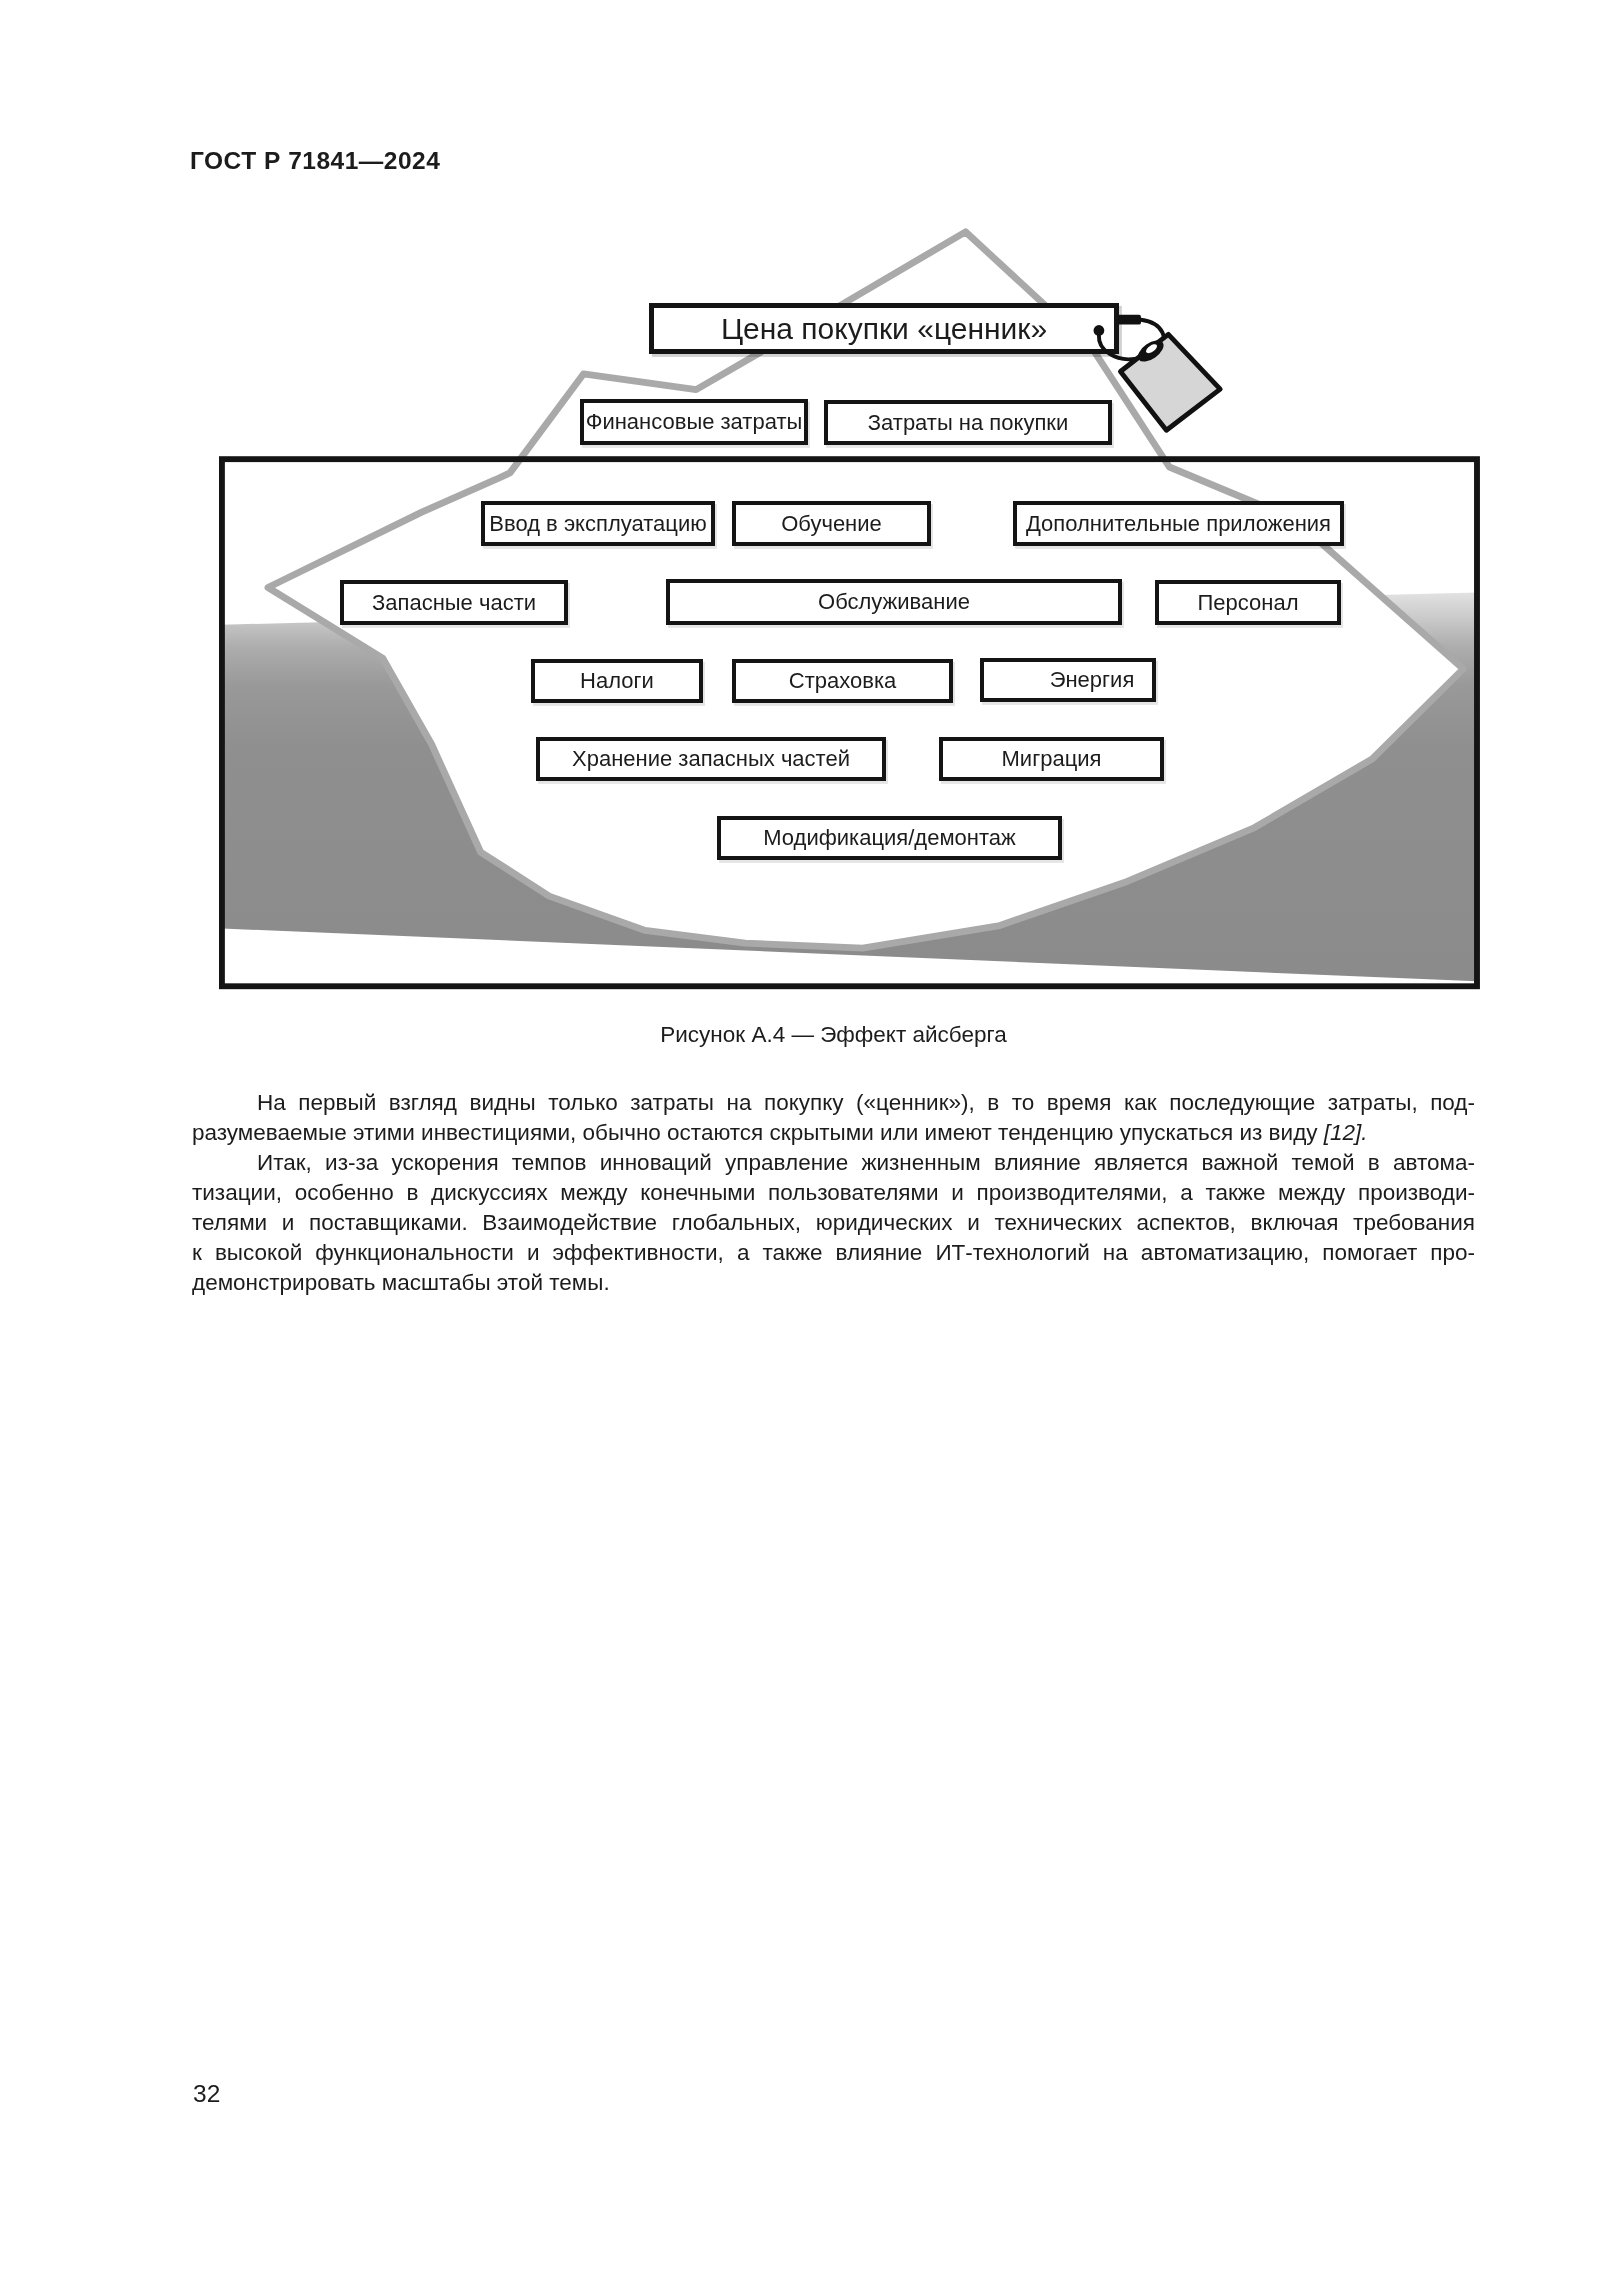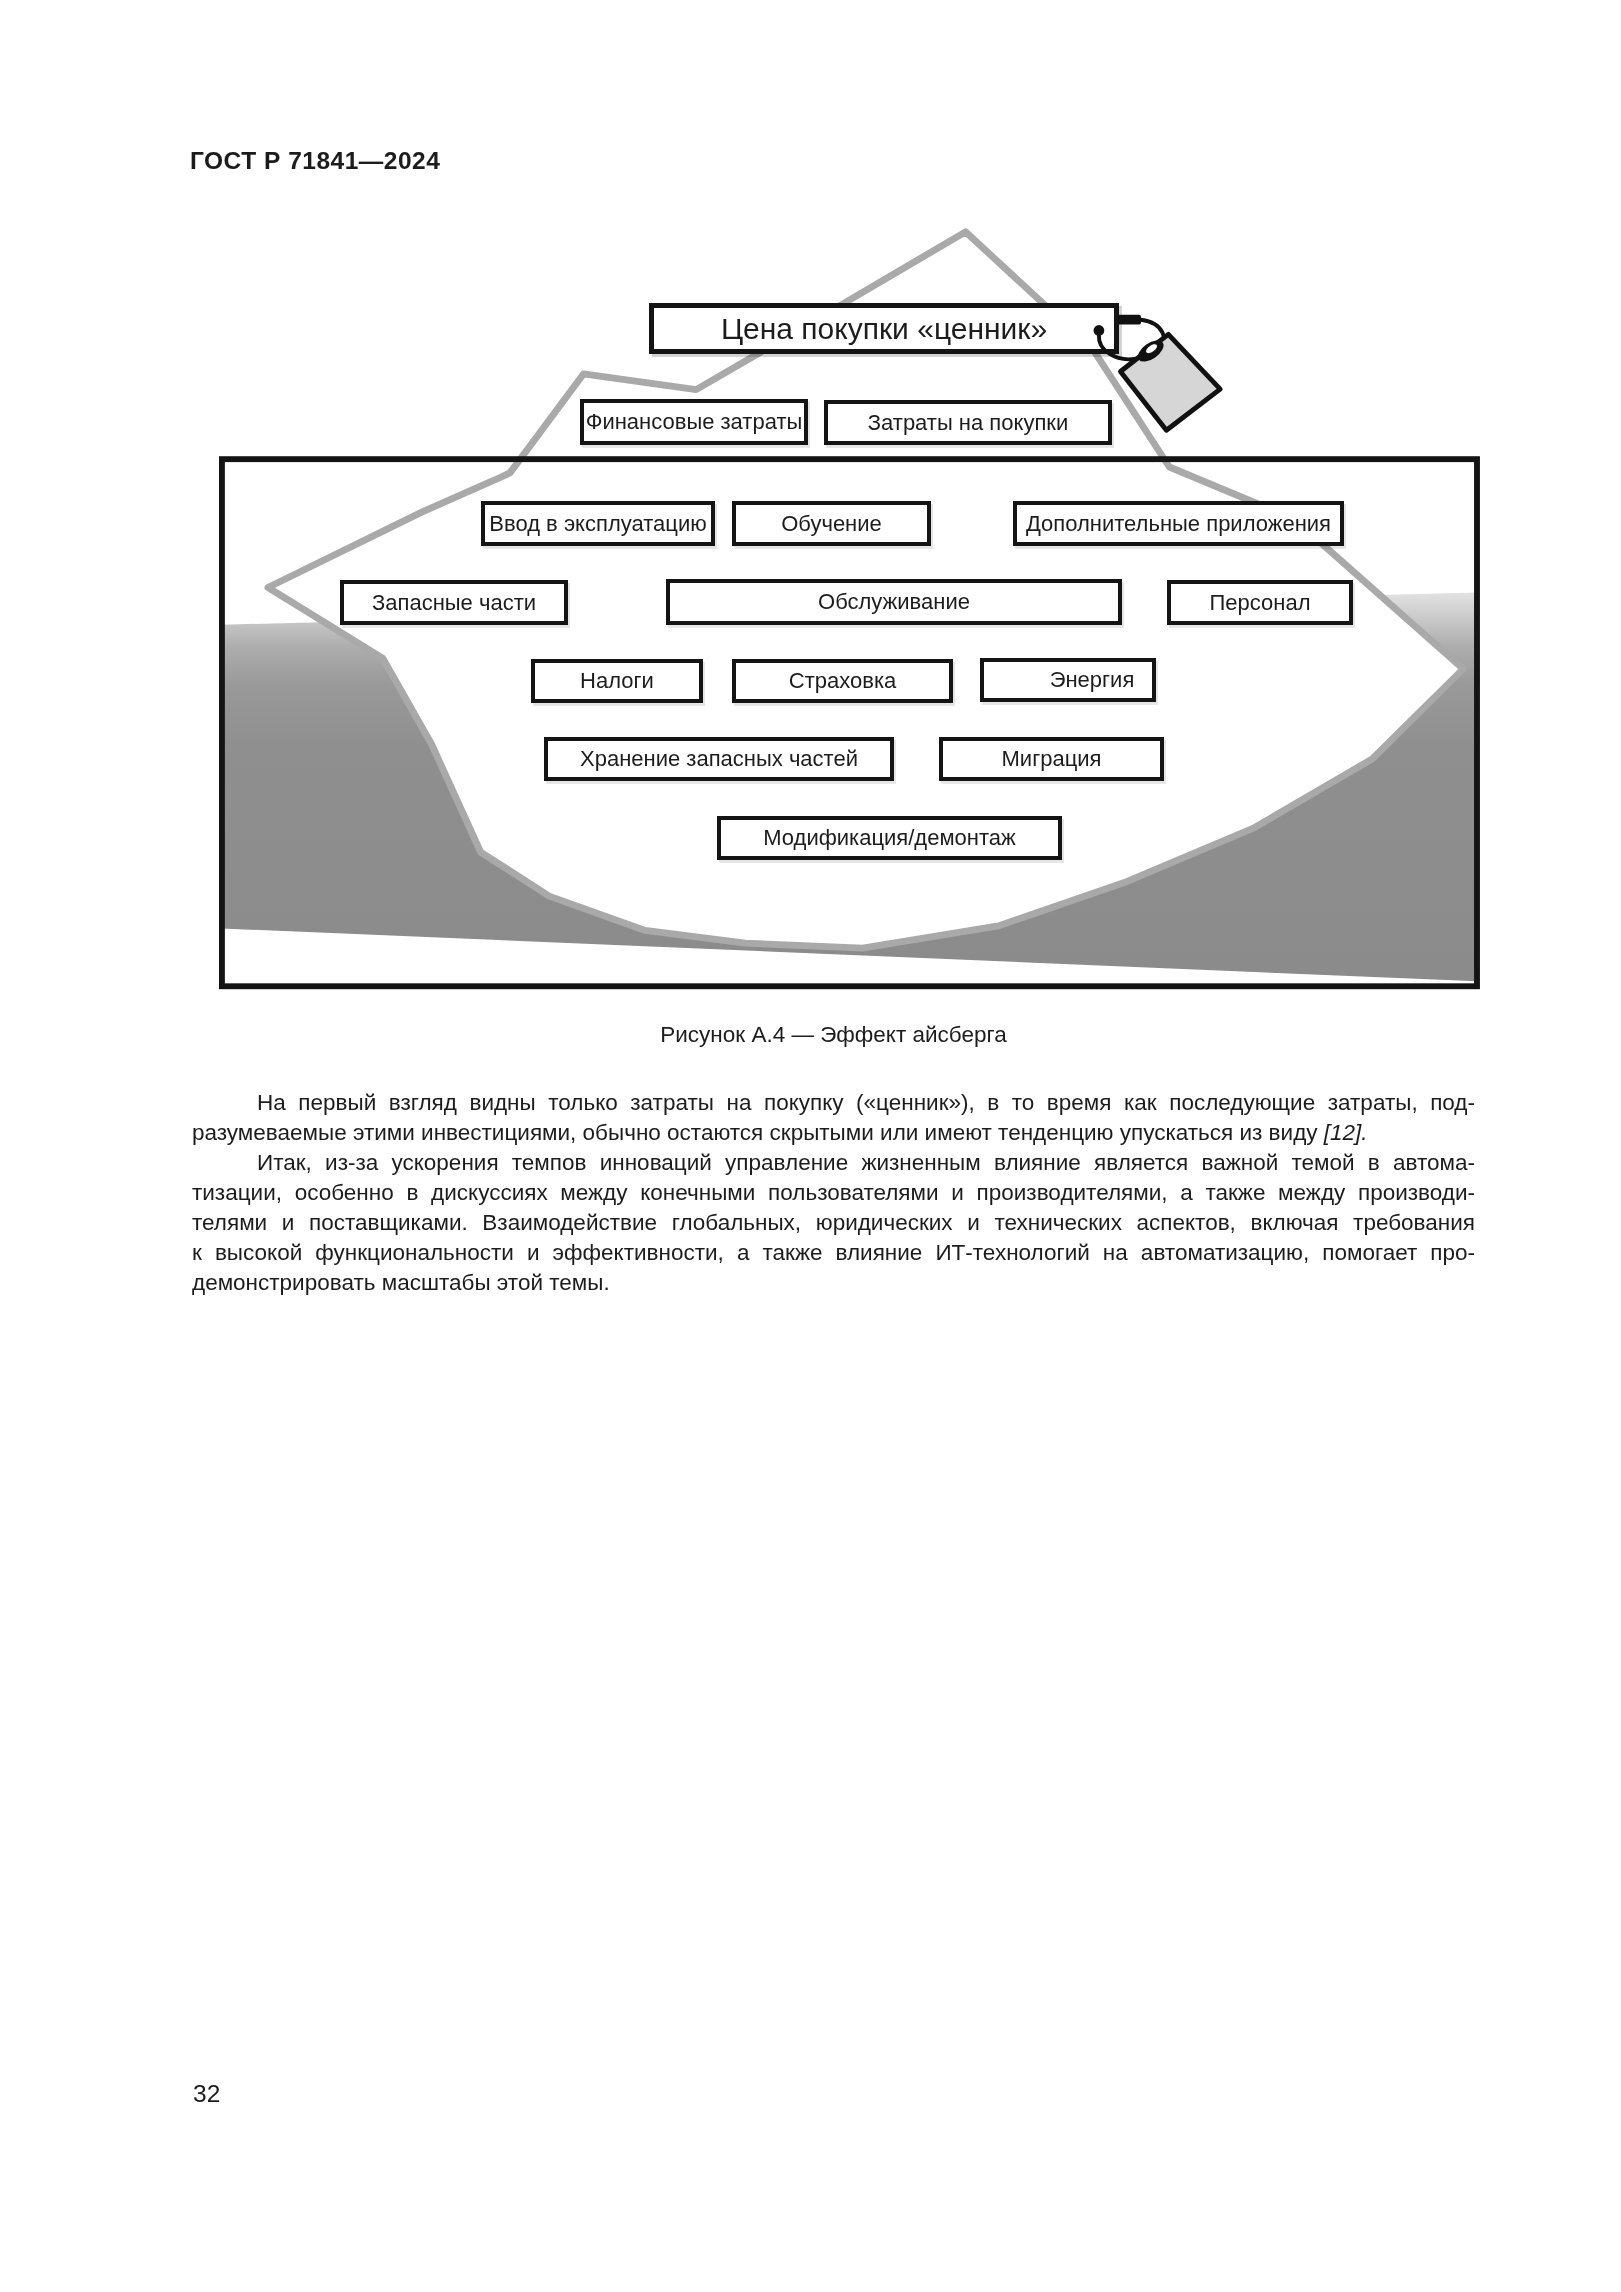--- a/index.html
+++ b/index.html
@@ -25,25 +25,25 @@
   .dbox.title{border-width:5.9px;font-size:30px;box-shadow:2.9px 2.9px 0 rgba(0,0,0,.18);}
   
   .b-price   {left:502px; top:78px;  width:470px; height:51px;}
   .b-fin     {left:433px; top:174px; width:228px; height:46px;}
   .b-pur     {left:677px; top:175px; width:288px; height:45px;}
   .b-comm    {left:334px; top:276px; width:234px; height:45px;}
   .b-train   {left:585px; top:276px; width:199px; height:45px;}
   .b-apps    {left:866px; top:276px; width:331px; height:45px;}
   .b-spare   {left:193px; top:355px; width:228px; height:45px;}
   .b-maint   {left:519px; top:354px; width:456px; height:46px;}
-  .b-pers    {left:1008px;top:355px; width:186px; height:45px;margin-left:12px;}
+  .b-pers    {left:1008px;top:355px; width:186px; height:45px;}
   .b-tax     {left:384px; top:434px; width:172px; height:44px;}
   .b-ins     {left:585px; top:434px; width:221px; height:44px;}
   .b-energy  {left:833px; top:433px; width:176px; height:44px;padding-left:48px;}
-  .b-store   {left:389px; top:512px; width:350px; height:44px;margin-left:8px;}
+  .b-store   {left:389px; top:512px; width:350px; height:44px;}
   .b-migr    {left:792px; top:512px; width:225px; height:44px;}
   .b-mod     {left:570px; top:591px; width:345px; height:44px;}
   
   .caption{
     position:absolute;left:192px;top:1022px;width:1283px;text-align:center;
     font-size:22.5px;
   }
   .bodytext{position:absolute;left:192px;top:1088px;width:1283px;font-size:22.5px;}
   .bodytext .ln{height:30px;line-height:30px;}
   .bodytext .just{text-align:justify;text-align-last:justify;}

